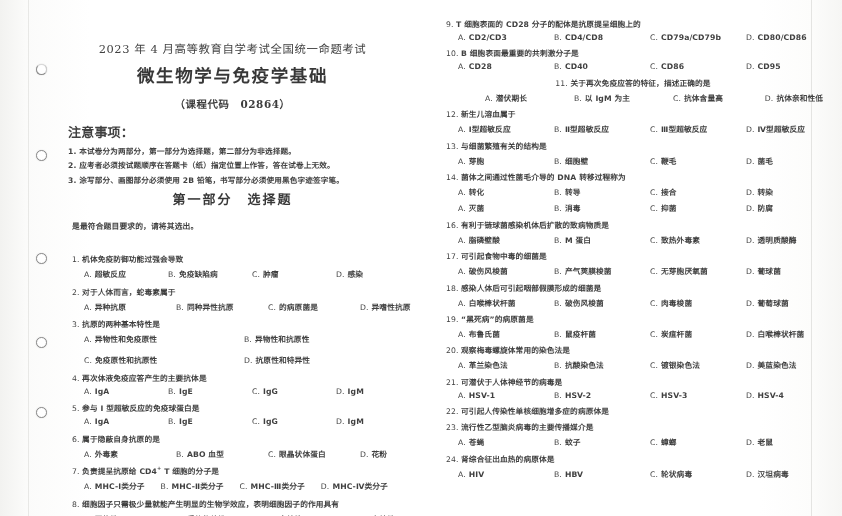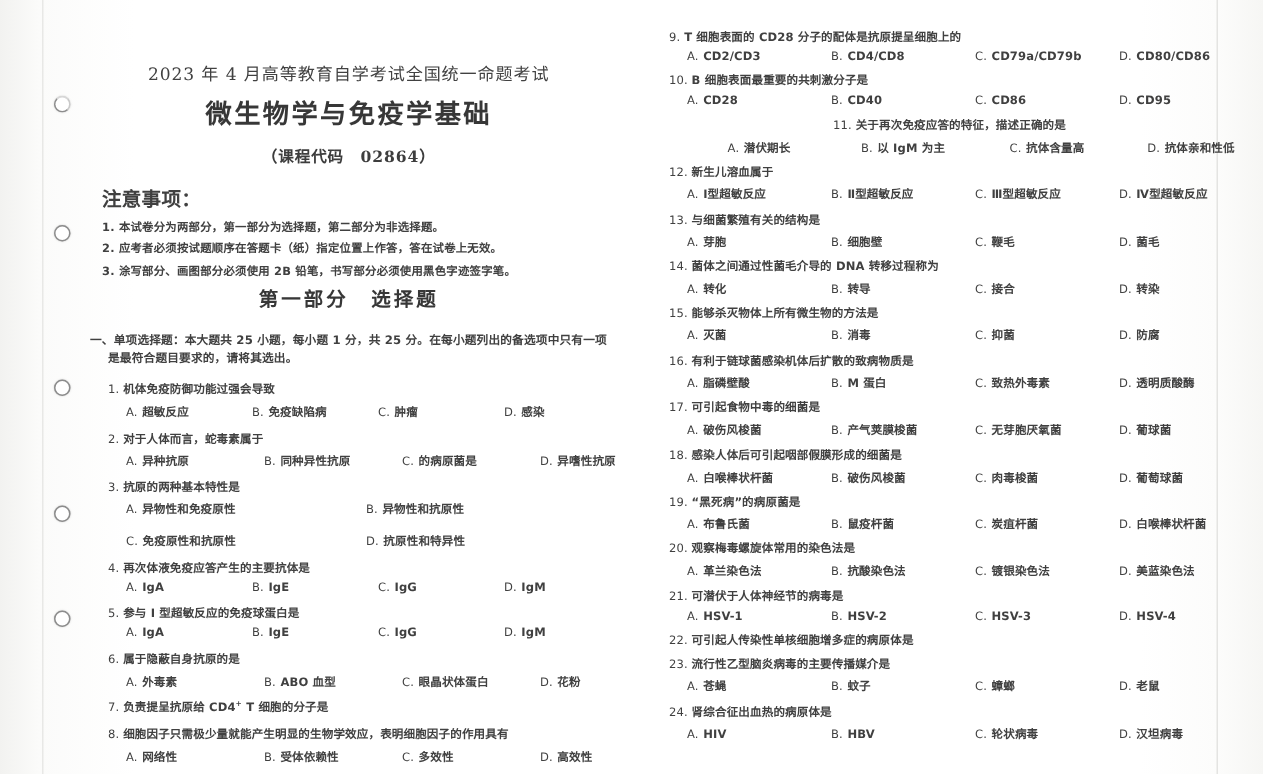--- a/index.html
+++ b/index.html
@@ -194,21 +194,20 @@
       <div style="position:absolute; left:8px; top:122px; width:340px;">
         <div class="notice-title">注意事项：</div>
         <div class="notice-item" style="margin-top:3.5px;">1. 本试卷分为两部分，第一部分为选择题，第二部分为非选择题。</div>
         <div class="notice-item" style="margin-top:3.5px;">2. 应考者必须按试题顺序在答题卡（纸）指定位置上作答，答在试卷上无效。</div>
         <div class="notice-item" style="margin-top:3.5px;">3. 涂写部分、画图部分必须使用 2B 铅笔，书写部分必须使用黑色字迹签字笔。</div>
       </div>
 
       <div class="part-title" style="position:absolute; left:0; top:189px; width:345px;">第一部分　选择题</div>
 
       <div class="section-intro" style="position:absolute; left:0px; top:221px; width:352px;">
-        <span>一、单项选择题：本大题共 25 小题，每小题 1 分，共 25 分。在每小题列出的备选项中只有一项</span>
         <span class="l2">是最符合题目要求的，请将其选出。</span>
       </div>
 
       <div id="left-questions" style="position:absolute; left:6px; top:253px; width:350px;">
           <div class="q" style="margin-bottom: 6.5px;">
             <div class="q-stem"><span class="num">1. </span><span>机体免疫防御功能过强会导致</span></div>
             <div class="opts" style="margin-top: 4px;"><span class="o w4"><span class="lab">A.</span><span>超敏反应</span></span><span class="o w4"><span class="lab">B.</span><span>免疫缺陷病</span></span><span class="o w4"><span class="lab">C.</span><span>肿瘤</span></span><span class="o w4"><span class="lab">D.</span><span>感染</span></span></div>
           </div>
           <div class="q" style="margin-bottom: 6.5px;">
             <div class="q-stem"><span class="num">2. </span><span>对于人体而言，蛇毒素属于</span></div>
@@ -225,20 +224,21 @@
           <div class="q" style="margin-bottom: 6.5px;">
             <div class="q-stem"><span class="num">5. </span><span>参与 I 型超敏反应的免疫球蛋白是</span></div>
             <div class="opts" style="margin-top: 4px;"><span class="o w4"><span class="lab">A.</span><span>IgA</span></span><span class="o w4"><span class="lab">B.</span><span>IgE</span></span><span class="o w4"><span class="lab">C.</span><span>IgG</span></span><span class="o w4"><span class="lab">D.</span><span>IgM</span></span></div>
           </div>
           <div class="q" style="margin-bottom: 6.5px;">
             <div class="q-stem"><span class="num">6. </span><span>属于隐蔽自身抗原的是</span></div>
             <div class="opts" style="margin-top: 4px;"><span class="o w4b"><span class="lab">A.</span><span>外毒素</span></span><span class="o w4b"><span class="lab">B.</span><span>ABO 血型</span></span><span class="o w4b"><span class="lab">C.</span><span>眼晶状体蛋白</span></span><span class="o w4b"><span class="lab">D.</span><span>花粉</span></span></div>
           </div>
           <div class="q" style="margin-bottom: 6.5px;">
             <div class="q-stem"><span class="num">7. </span><span>负责提呈抗原给 CD4<sup>+</sup> T 细胞的分子是</span></div>
+            <div class="opts" style="margin-top: 4px;"><span class="o wfree"><span class="lab">A.</span><span>MHC-Ⅰ类分子</span></span><span class="o wfree"><span class="lab">B.</span><span>MHC-Ⅱ类分子</span></span><span class="o wfree"><span class="lab">C.</span><span>MHC-Ⅲ类分子</span></span><span class="o wfree"><span class="lab">D.</span><span>MHC-Ⅳ类分子</span></span></div>
           </div>
           <div class="q" style="margin-bottom: 6.5px;">
             <div class="q-stem"><span class="num">8. </span><span>细胞因子只需极少量就能产生明显的生物学效应，表明细胞因子的作用具有</span></div>
             <div class="opts" style="margin-top: 4px;"><span class="o w4b"><span class="lab">A.</span><span>网络性</span></span><span class="o w4b"><span class="lab">B.</span><span>受体依赖性</span></span><span class="o w4b"><span class="lab">C.</span><span>多效性</span></span><span class="o w4b"><span class="lab">D.</span><span>高效性</span></span></div>
           </div>
         </div>
     </div>
 
     <div class="col col-right">
       <div id="right-questions" style="position:absolute; left:0; top:18px; width:380px;">
@@ -260,21 +260,20 @@
           </div>
           <div class="q" style="margin-bottom: 5.4px;">
             <div class="q-stem"><span class="num">13. </span><span>与细菌繁殖有关的结构是</span></div>
             <div class="opts" style="margin-top: 4px;"><span class="o wr4"><span class="lab">A.</span><span>芽胞</span></span><span class="o wr4"><span class="lab">B.</span><span>细胞壁</span></span><span class="o wr4"><span class="lab">C.</span><span>鞭毛</span></span><span class="o wr4"><span class="lab">D.</span><span>菌毛</span></span></div>
           </div>
           <div class="q" style="margin-bottom: 5.4px;">
             <div class="q-stem"><span class="num">14. </span><span>菌体之间通过性菌毛介导的 DNA 转移过程称为</span></div>
             <div class="opts" style="margin-top: 4px;"><span class="o wr4"><span class="lab">A.</span><span>转化</span></span><span class="o wr4"><span class="lab">B.</span><span>转导</span></span><span class="o wr4"><span class="lab">C.</span><span>接合</span></span><span class="o wr4"><span class="lab">D.</span><span>转染</span></span></div>
           </div>
           <div class="q" style="margin-bottom: 5.4px;">
-            <div class="q-stem"><span class="num">15. </span><span>能够杀灭物体上所有微生物的方法是</span></div>
             <div class="opts" style="margin-top: 4px;"><span class="o wr4"><span class="lab">A.</span><span>灭菌</span></span><span class="o wr4"><span class="lab">B.</span><span>消毒</span></span><span class="o wr4"><span class="lab">C.</span><span>抑菌</span></span><span class="o wr4"><span class="lab">D.</span><span>防腐</span></span></div>
           </div>
           <div class="q" style="margin-bottom: 5.4px;">
             <div class="q-stem"><span class="num">16. </span><span>有利于链球菌感染机体后扩散的致病物质是</span></div>
             <div class="opts" style="margin-top: 4px;"><span class="o wr4"><span class="lab">A.</span><span>脂磷壁酸</span></span><span class="o wr4"><span class="lab">B.</span><span>M 蛋白</span></span><span class="o wr4"><span class="lab">C.</span><span>致热外毒素</span></span><span class="o wr4"><span class="lab">D.</span><span>透明质酸酶</span></span></div>
           </div>
           <div class="q" style="margin-bottom: 5.4px;">
             <div class="q-stem"><span class="num">17. </span><span>可引起食物中毒的细菌是</span></div>
             <div class="opts" style="margin-top: 4px;"><span class="o wr4"><span class="lab">A.</span><span>破伤风梭菌</span></span><span class="o wr4"><span class="lab">B.</span><span>产气荚膜梭菌</span></span><span class="o wr4"><span class="lab">C.</span><span>无芽胞厌氧菌</span></span><span class="o wr4"><span class="lab">D.</span><span>葡球菌</span></span></div>
           </div>

